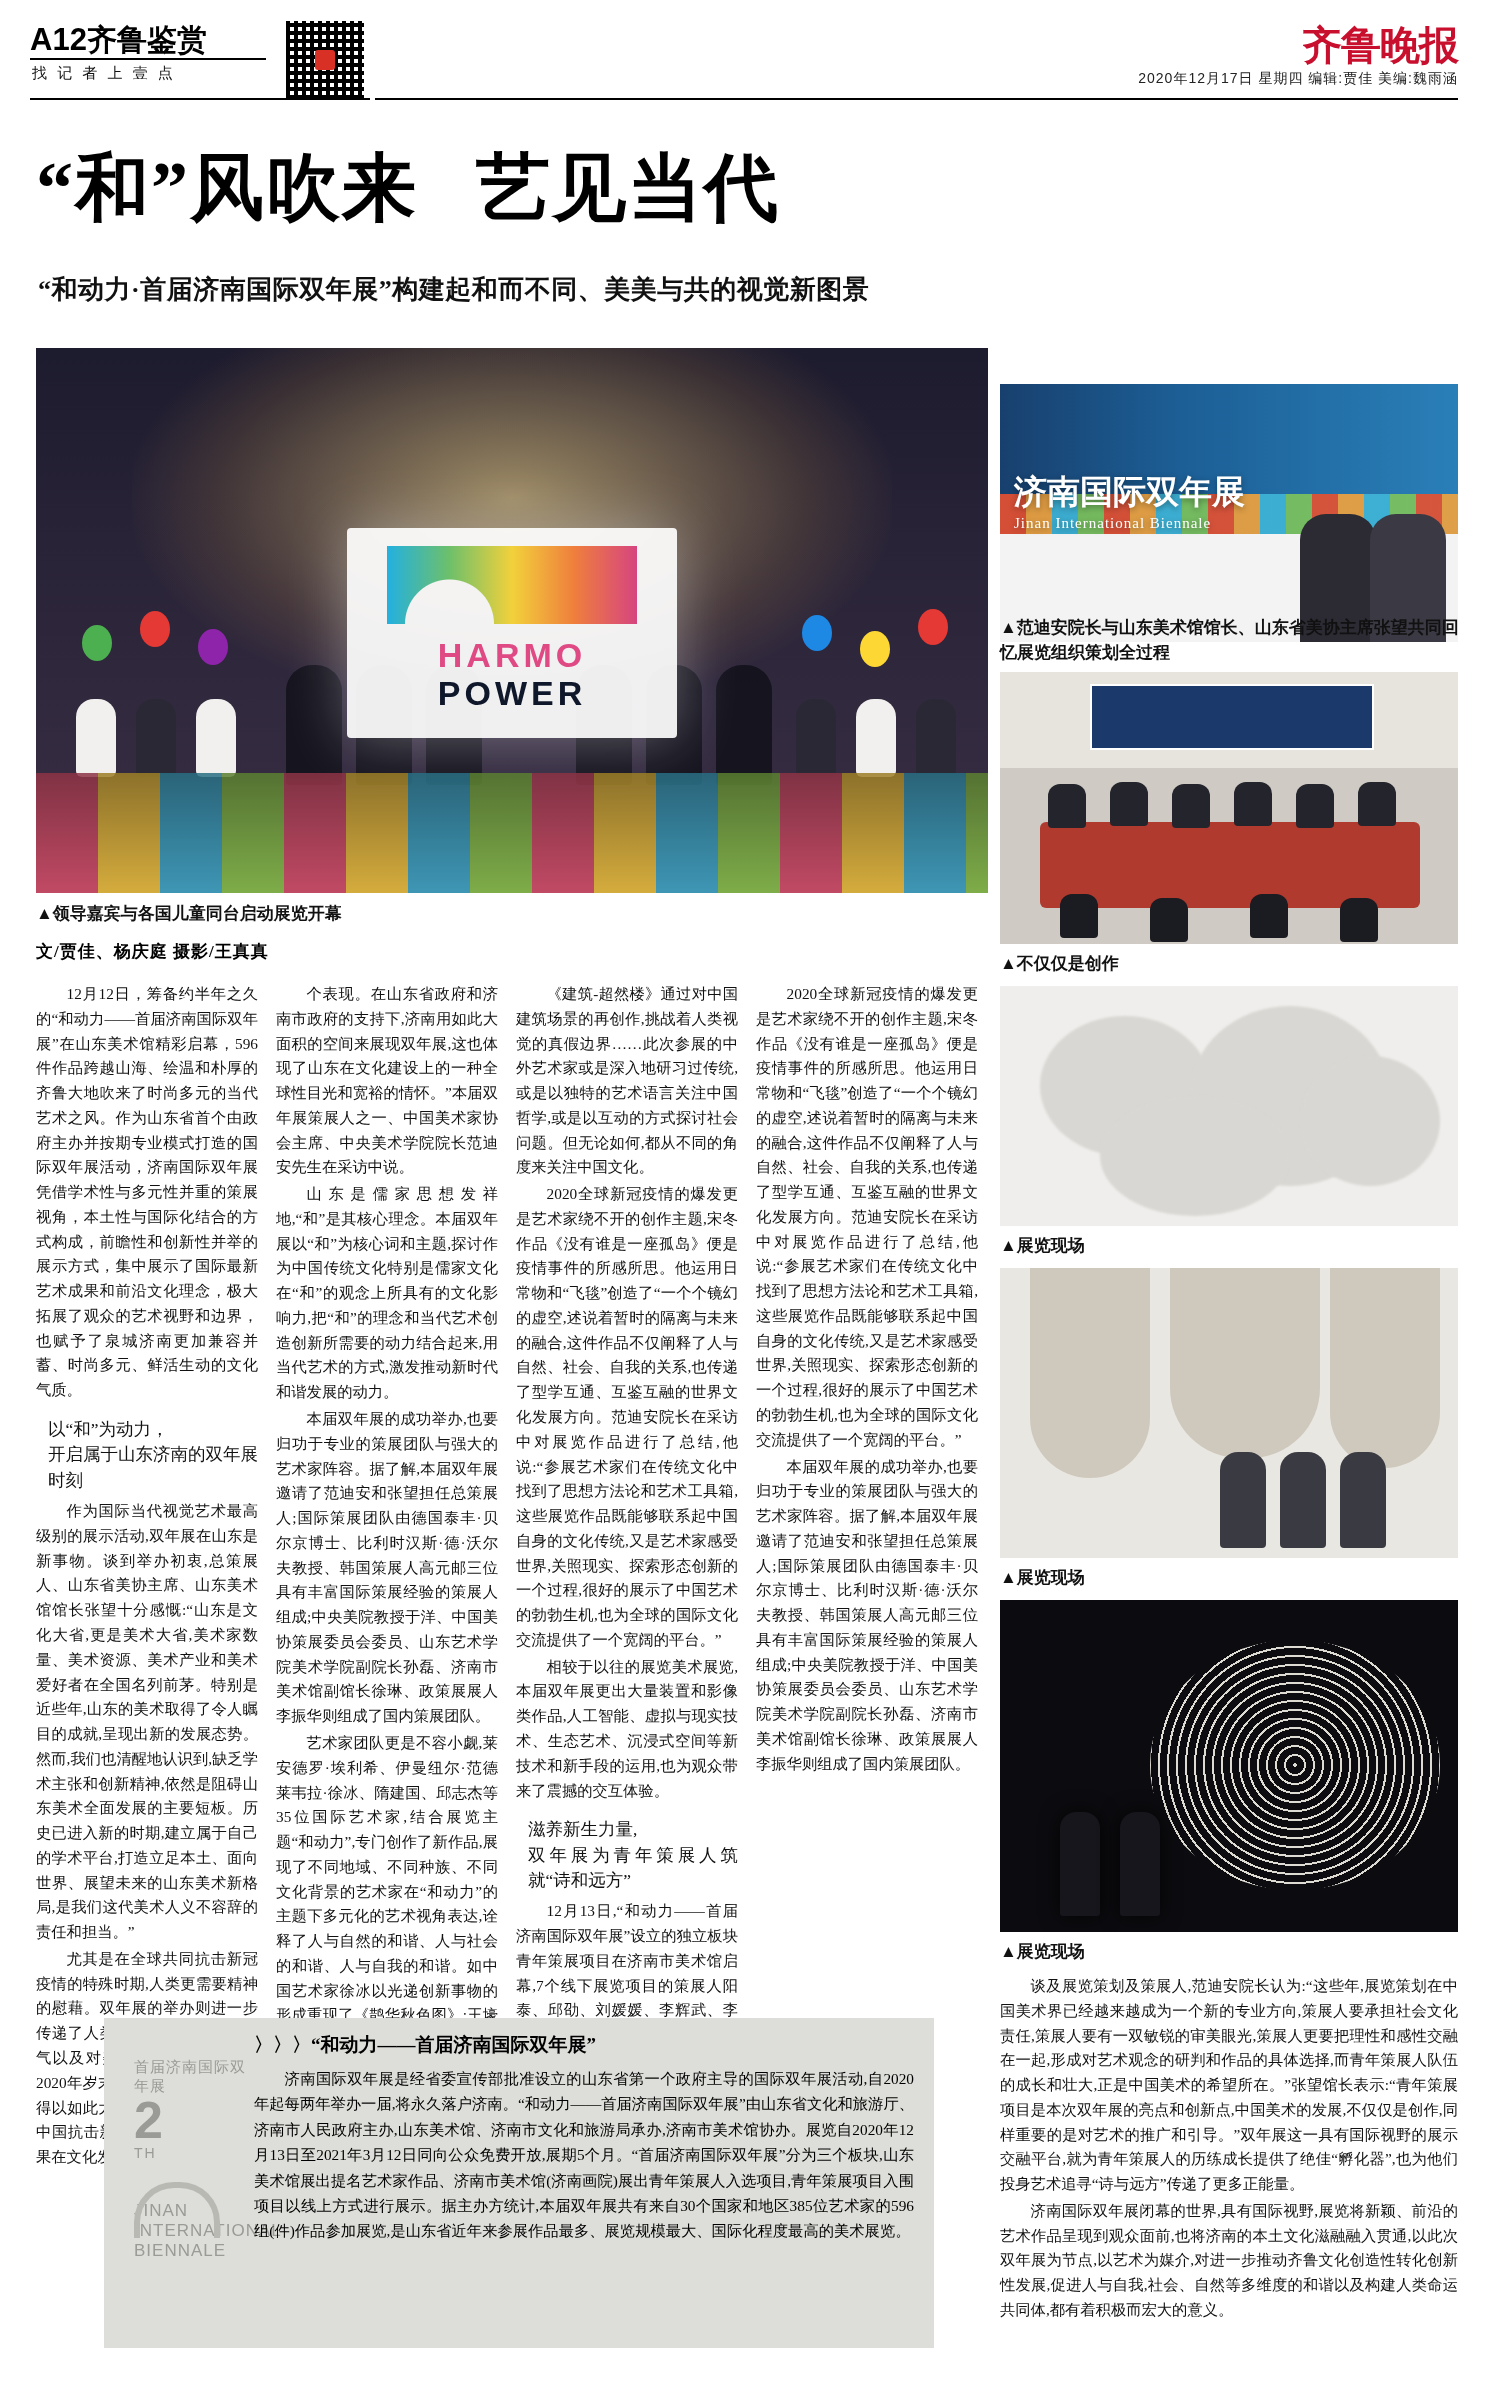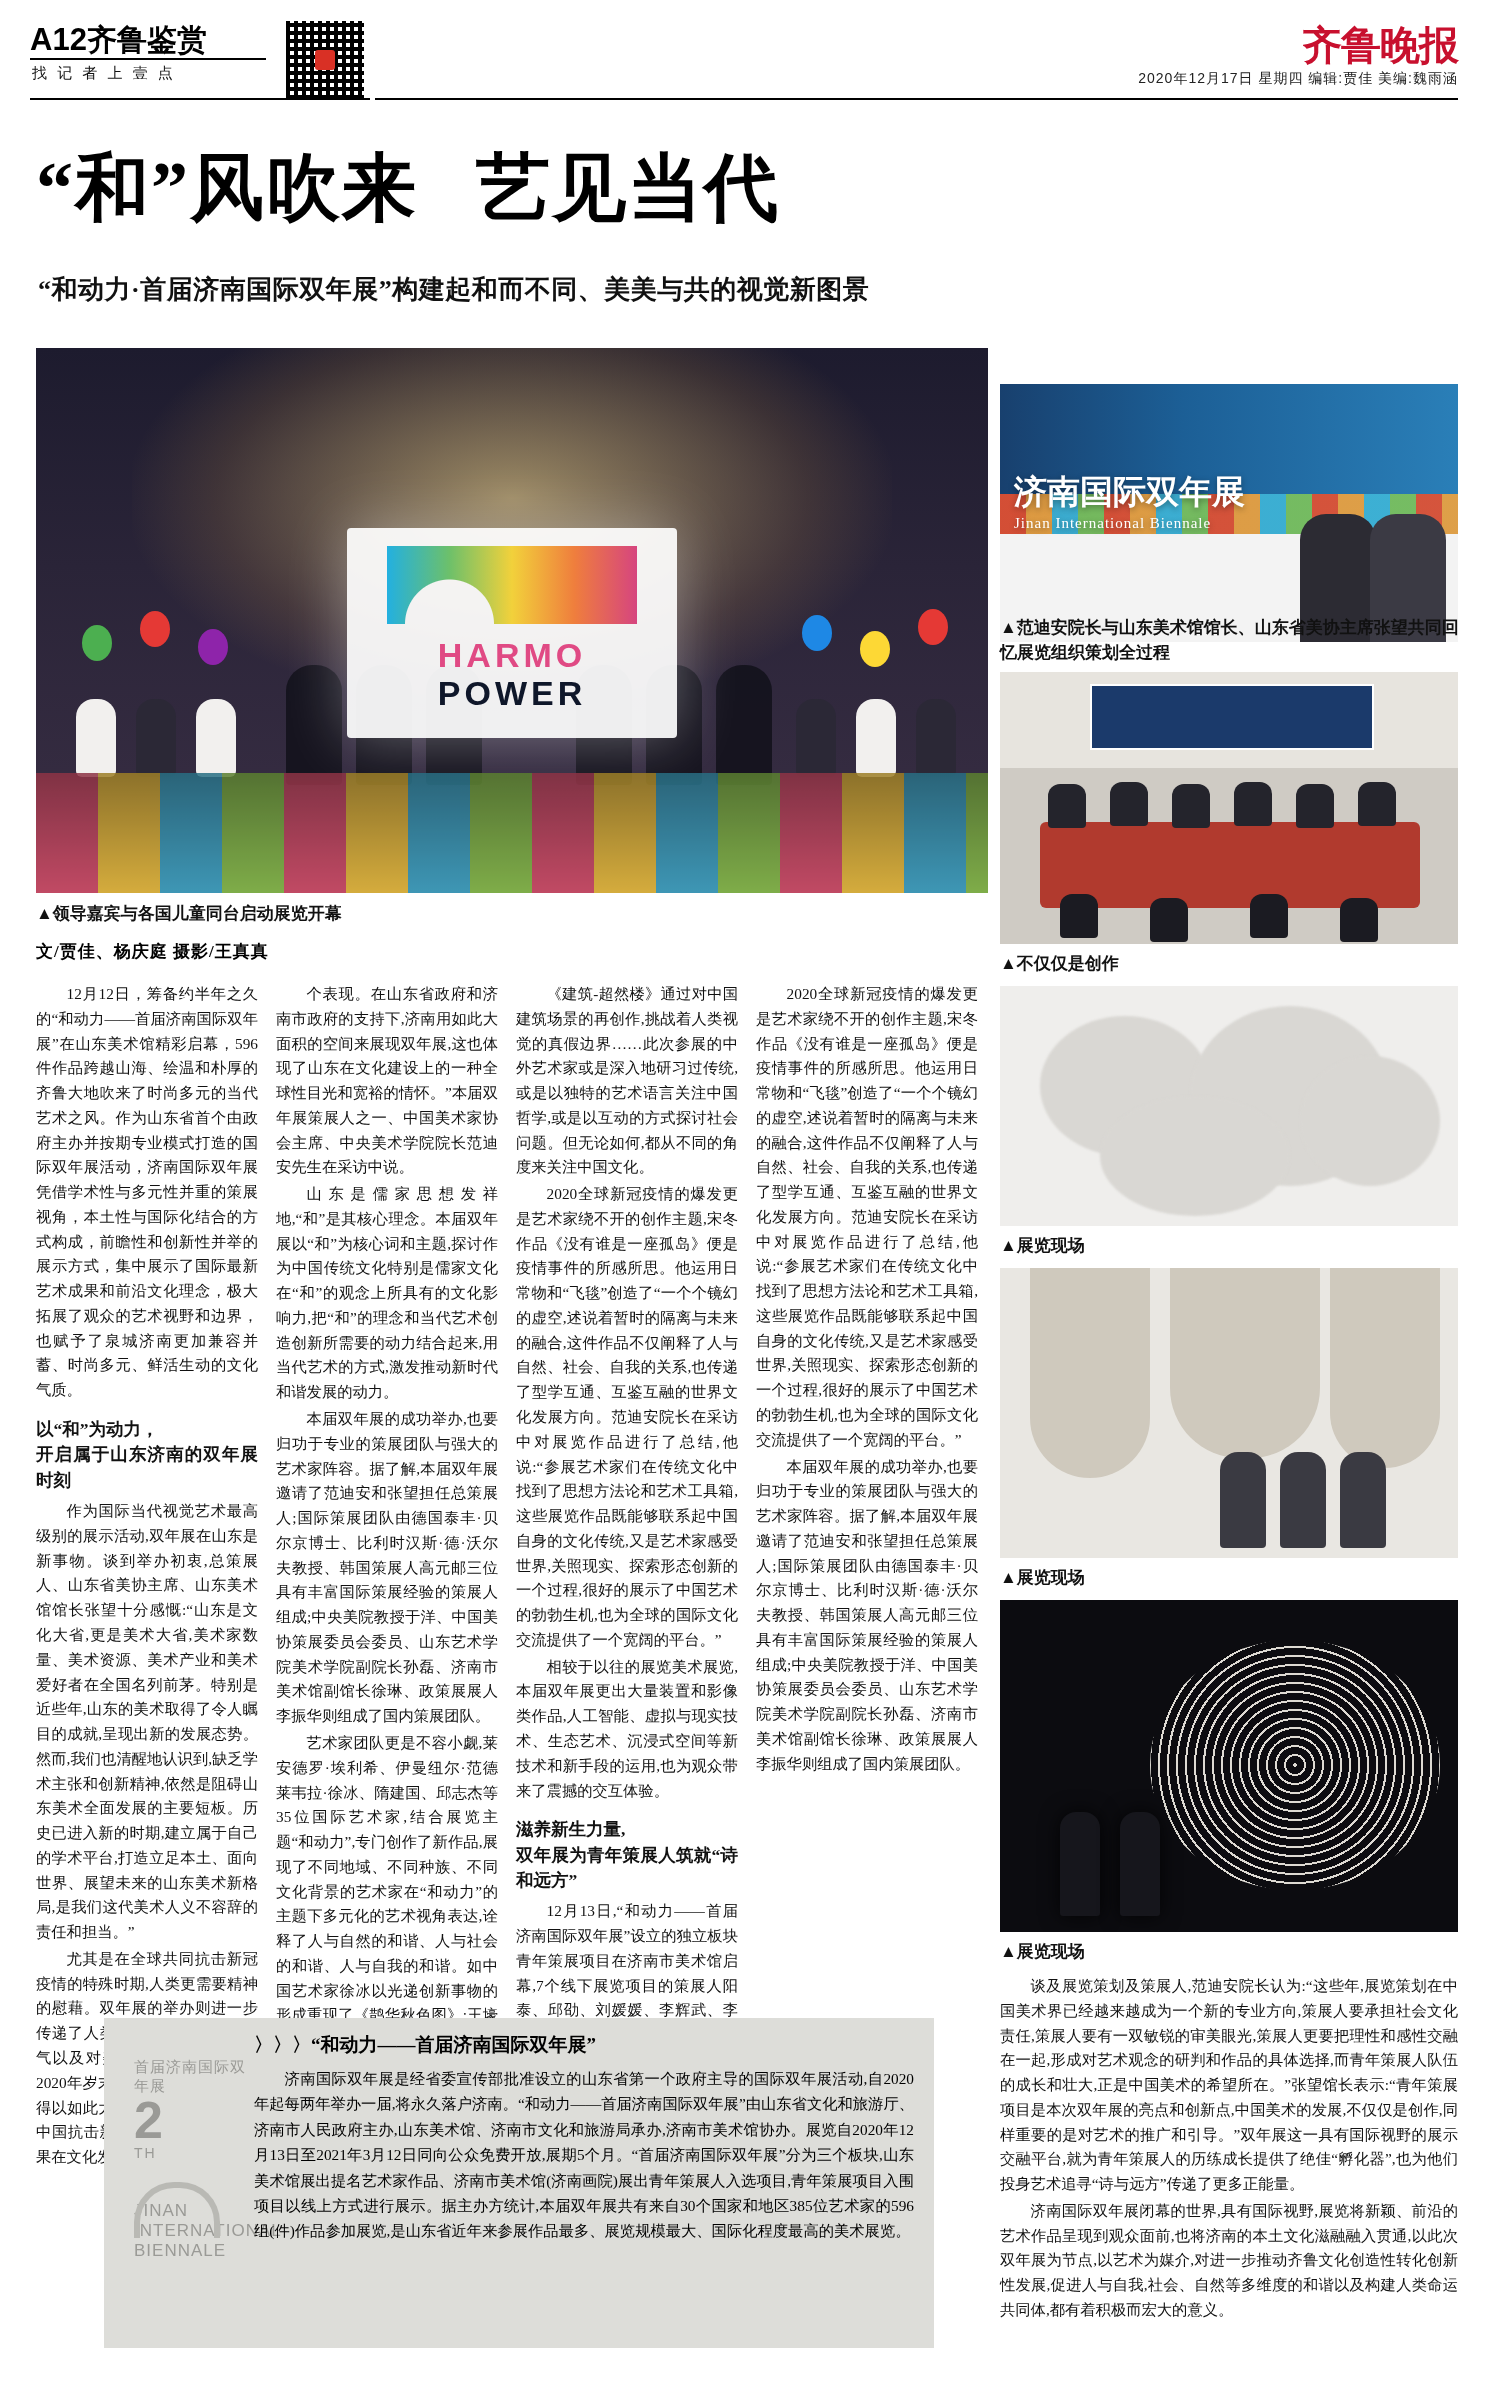--- a/index.html
+++ b/index.html
@@ -89,21 +89,21 @@
   .ph5{left:1000px;top:1600px;width:458px;height:332px;background:#0c0c10;}
   .ph5 .rings{position:absolute;left:150px;top:40px;width:290px;height:250px;border-radius:50%;
      background:repeating-radial-gradient(circle at center,#e8e5dd 0 2px,rgba(0,0,0,0) 2px 9px);opacity:.95;}
   .ph5 .vis{position:absolute;bottom:16px;width:40px;height:104px;background:#16161c;border-radius:16px 16px 3px 3px;box-shadow:0 0 20px rgba(0,0,0,.8);}
   .cap5{left:1000px;top:1940px;}
 
   
   .byline{position:absolute;left:36px;top:940px;font-size:17px;font-weight:bold;letter-spacing:1px;}
   .col{position:absolute;font-size:15.3px;line-height:1.62;text-align:justify;text-justify:inter-ideograph;color:#111;}
   .col p{margin:0 0 2px 0;text-indent:2em;}
-  .col h3{margin:14px 0 6px 0;font-size:17.5px;font-weight:bold;line-height:1.45;text-indent:0;}
+  .col h3{margin:14px 0 6px 12px;font-size:17.5px;font-weight:normal;line-height:1.45;text-indent:0;}
   .c1{left:36px;top:982px;width:222px;}
   .c2{left:276px;top:982px;width:222px;}
   .c3{left:516px;top:982px;width:222px;}
   .c4{left:756px;top:982px;width:222px;}
   .c5{left:1000px;top:1974px;width:458px;font-size:15.3px;line-height:1.62;}
 
   
   .notebox{position:absolute;left:104px;top:2018px;width:830px;height:330px;background:#ddddd9;}
   .note-inner{position:absolute;left:150px;top:14px;width:660px;}
   .note-title{font-size:19px;font-weight:bold;margin-bottom:8px;}

